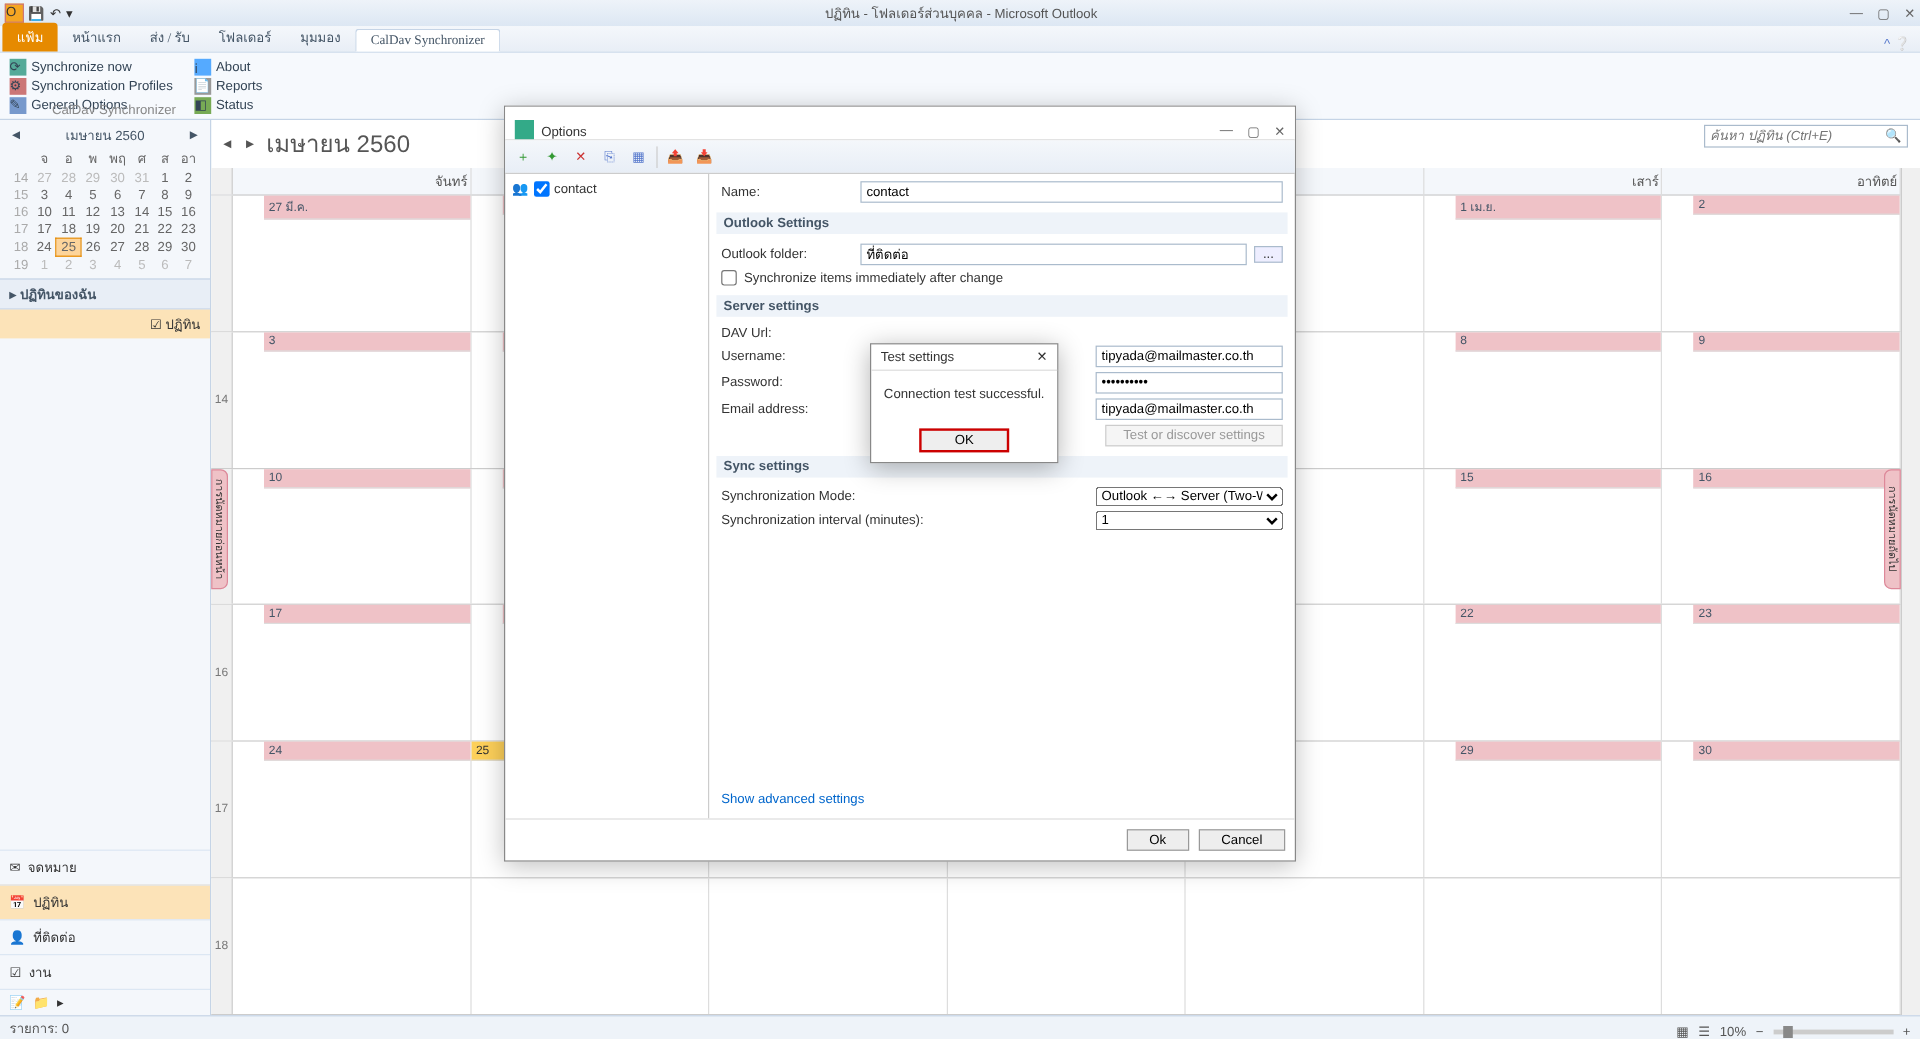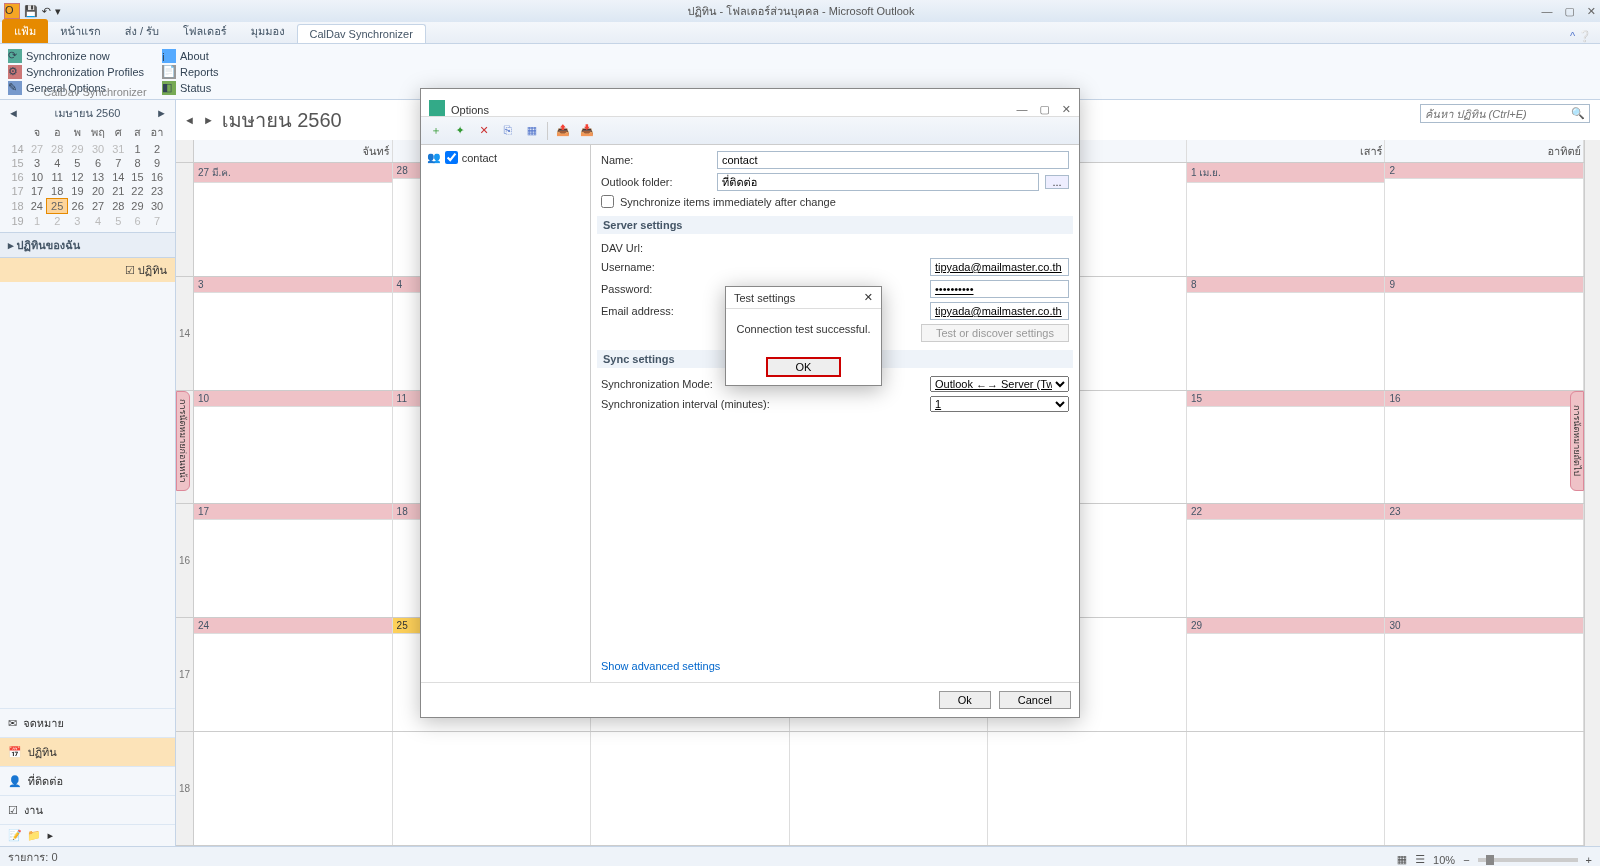--- a/index.html
+++ b/index.html
@@ -8,21 +8,21 @@
 
 .titlebar { height:22px; background:linear-gradient(#eef3f9,#dce7f3); display:flex; align-items:center; padding:0 4px; }
 .qat { display:flex; gap:4px; align-items:center; }
 .qat .ic { width:16px; height:16px; background:#f5a623; border:1px solid #c77; }
 .titlebar .wintitle { flex:1; text-align:center; color:#555; }
 .wctrl { display:flex; gap:12px; color:#666; }
 .wctrl span { cursor:pointer; }
 
 
 .tabs { height:22px; background:linear-gradient(#f4f7fb,#e8eef6); display:flex; align-items:end; padding-left:2px; border-bottom:1px solid #c5d4e6; }
-.tab { padding:3px 12px; color:#456; cursor:pointer; }
+.tab { padding:3px 12px; color:#456; cursor:pointer;font-family:Liberation Serif, serif; }
 .tab.file { background:#e68a00; color:#fff; border-radius:3px 3px 0 0; }
 .tab.active { background:#fff; border:1px solid #c5d4e6; border-bottom:none; border-radius:3px 3px 0 0; }
 
 
 .ribbon { height:56px; background:#f6f9fd; border-bottom:1px solid #c5d4e6; padding:4px 8px; display:flex; gap:18px; }
 .rgrp { display:flex; flex-direction:column; }
 .rbtn { display:flex; align-items:center; gap:4px; padding:1px 0; cursor:pointer; color:#345; }
 .ric { width:14px; height:14px; display:inline-block; }
 .rlabel { text-align:center; color:#888; margin-top:auto; }
 
@@ -53,21 +53,21 @@
 .caltitle { font-size:20px; color:#555; }
 .search { position:absolute; right:10px; top:4px; width:170px; border:1px solid #abc; padding:2px 4px; background:#fff; display:flex; align-items:center; }
 .search input { border:none; outline:none; flex:1; font-style:italic; color:#888; }
 .dayheads { display:flex; background:#f4f7fb; border-bottom:1px solid #ccc; }
 .dh { flex:1; text-align:right; padding:2px; color:#555; border-right:1px solid #ddd; }
 .weeks { flex:1; display:flex; flex-direction:column; position:relative; }
 .wk { flex:1; display:flex; border-bottom:1px solid #ccc; position:relative; }
 .wklabel { width:18px; background:#f0f0f0; border-right:1px solid #ccc; display:flex; align-items:center; justify-content:center; color:#777; font-size:10px; }
 .day { flex:1; border-right:1px solid #ddd; position:relative; }
 .day .dn { position:absolute; top:0; left:0; right:0; padding:2px 4px; background:#eaeff5; border-bottom:1px solid #ddd; font-size:10px; color:#456; }
-.day.pink .dn { background:#efc2c7; }
+.day.pink .dn { background:#efc2c7;margin-left:26px; }
 .day.today .dn { background:#fdd05a; color:#333; }
 .navtab { position:absolute; top:0; width:14px; height:100px; background:#efc2c7; border:1px solid #d89; writing-mode:vertical-rl; font-size:9px; display:flex; align-items:center; justify-content:center; cursor:pointer; border-radius:0 6px 6px 0; }
 .navtab.prev { left:0; }
 .navtab.next { right:0; border-radius:6px 0 0 6px; }
 .scrollbar { width:16px; background:#f0f0f0; border-left:1px solid #ccc; }
 
 
 .status { position:absolute; bottom:0; left:0; right:0; height:20px; background:#eef3f9; border-top:1px solid #c5d4e6; display:flex; align-items:flex-end; padding:0 8px; color:#555; }
 .status .right { margin-left:auto; display:flex; gap:8px; align-items:center; }
 .zoom { width:100px; height:4px; background:#ccc; position:relative; }
@@ -84,21 +84,21 @@
 .dlg-tree { width:170px; border-right:1px solid #ccc; padding:4px; }
 .tree-item { display:flex; align-items:center; gap:4px; padding:2px; }
 .dlg-form { flex:1; padding:6px 10px; display:flex; flex-direction:column; gap:4px; position:relative; }
 .frow { display:flex; align-items:center; gap:6px; }
 .frow label { width:110px; color:#333; }
 .frow input[type=text],.frow input[type=password] { flex:1; border:1px solid #abc; padding:2px 4px; background:#fff; }
 .fbrowse { width:24px; border:1px solid #abc; background:#eef; text-align:center; cursor:pointer; }
 .section { background:#eef3f9; padding:3px 6px; margin:4px -4px; color:#456; font-weight:bold; }
 .frow2 { display:flex; align-items:center; gap:6px; }
 .frow2 label { width:70px; }
-.frow2 .r { margin-left:auto; width:139px;text-decoration:underline; }
+.frow2 .r { margin-left:auto; width:156px; }
 .btn-disabled { border:1px solid #ccc; background:#f5f5f5; color:#999; padding:2px 8px; width:148px; text-align:center; }
 .adv { color:#06c; cursor:pointer; margin-top:auto; padding:4px 0; }
 .dlg-footer { border-top:1px solid #ddd; padding:8px; display:flex; justify-content:flex-end; gap:8px; }
 .dbtn { border:1px solid #999; background:#eee; padding:2px 18px; cursor:pointer; }
 
 
 .msg { position:absolute; left:725px; top:286px; width:157px; background:#fff; border:1px solid #888; box-shadow:0 4px 20px rgba(0,0,0,.3); z-index:10; }
 .msg-title { display:flex; align-items:center; padding:4px 8px; border-bottom:1px solid #ddd; }
 .msg-title .cls { margin-left:auto; cursor:pointer; }
 .msg-body { padding:14px 8px; text-align:center; }
@@ -450,20 +450,21 @@
         <span>👥</span>
         <input type="checkbox" class="chk" checked="" style="">
         <span>contact</span>
       </div>
     </div>
     <div class="dlg-form">
       <div class="frow">
           <label>Name:</label>
           <input type="text" value="contact" style="">
         </div>
+      <div class="section">Outlook Settings</div>
       <div class="frow">
           <label>Outlook folder:</label>
           <input type="text" value="ที่ติดต่อ" style="">
           <span class="fbrowse">...</span>
         </div>
       <div class="frow">
           <input type="checkbox" class="chk" style="">
           <span>Synchronize items immediately after change</span>
         </div>
       <div class="section">Server settings</div>

